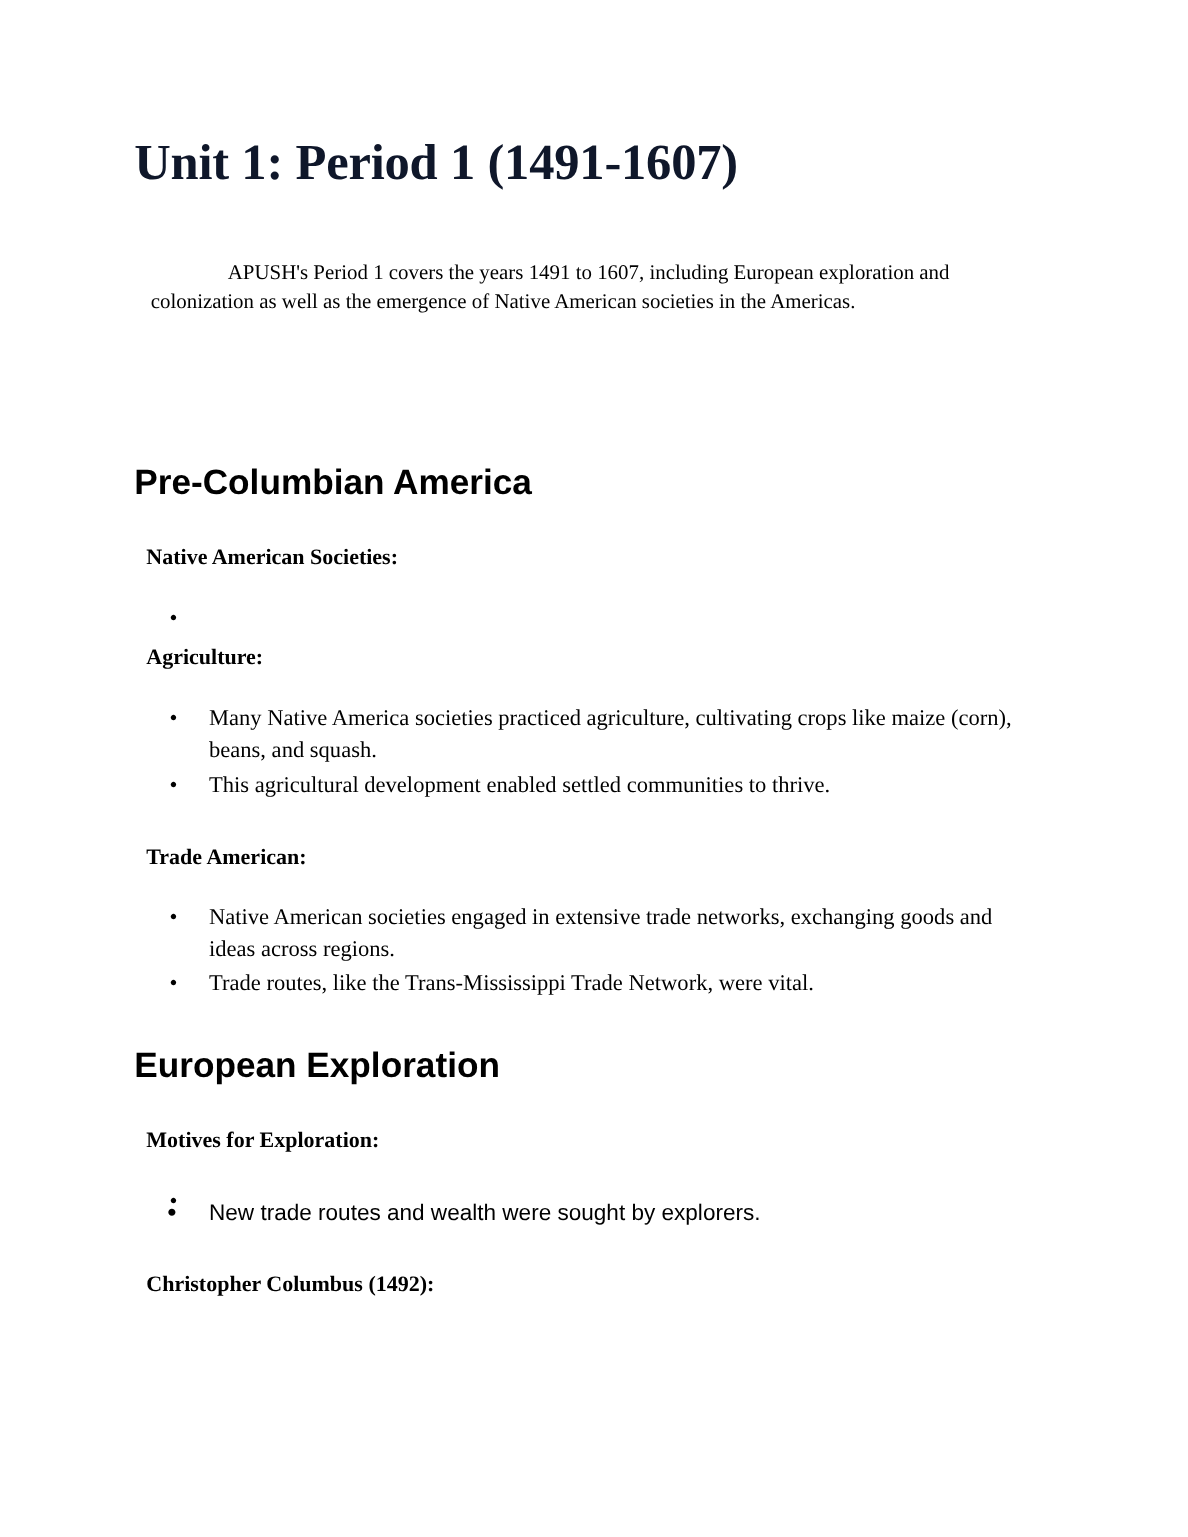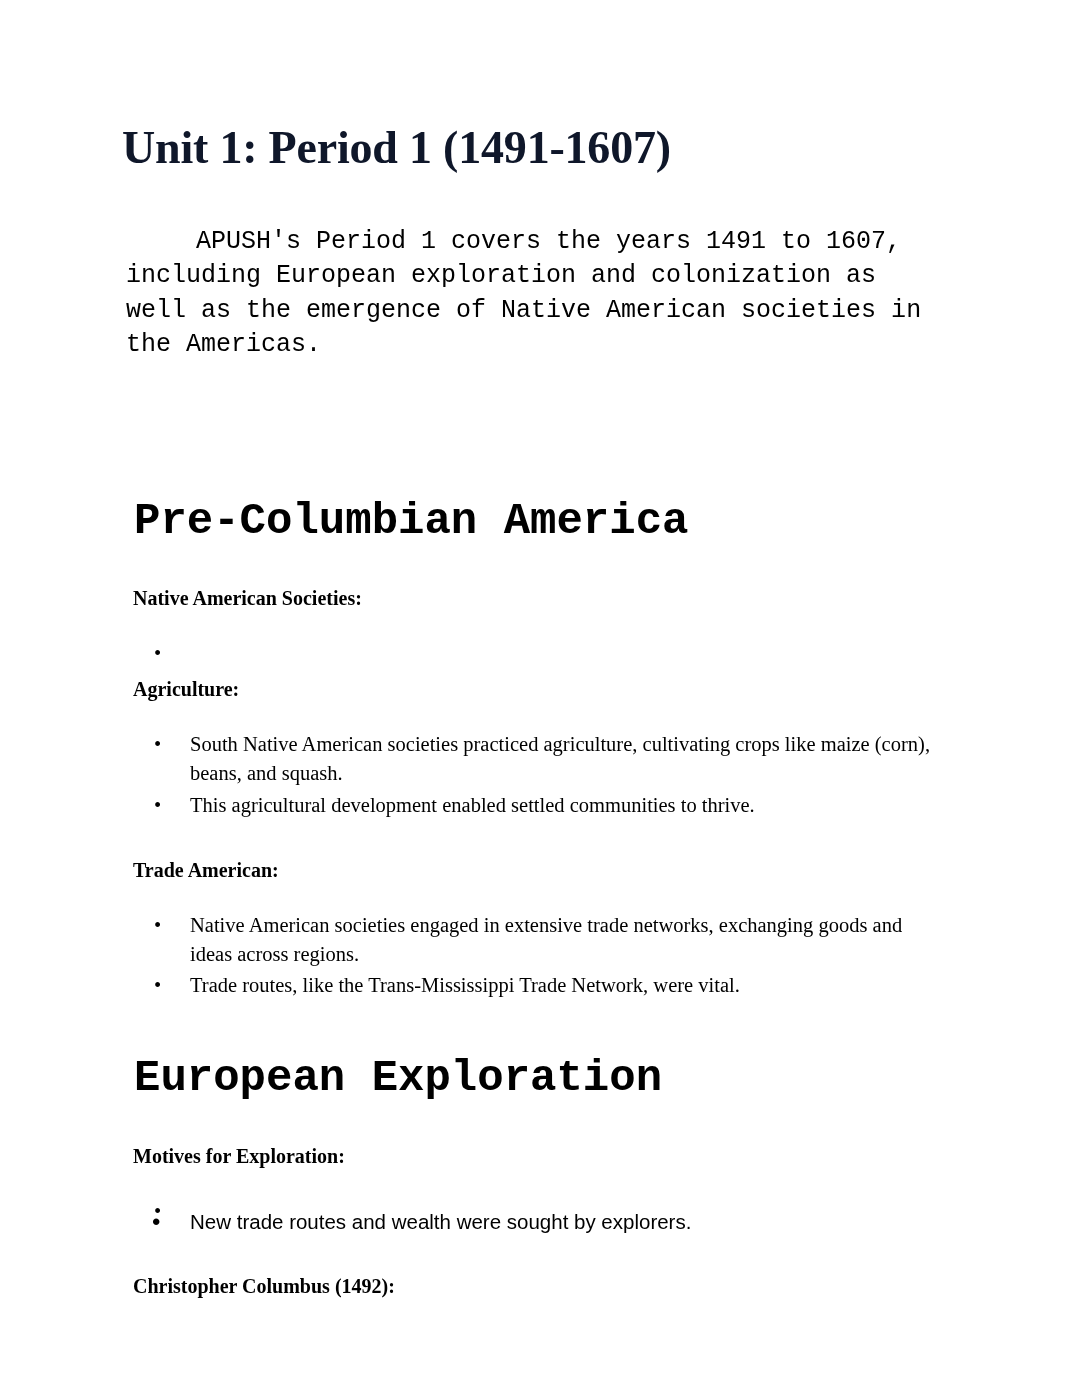--- a/index.html
+++ b/index.html
@@ -31,43 +31,43 @@
     line-height: 1.12;
     color: #0f172a;
     margin: 0;
     padding-top: 122px;
     letter-spacing: -0.2px;
     white-space: nowrap;
   }
 
   
   .intro-para {
-    font-family: Liberation Mono, monospace;
-    font-size: 25px;
+    font-family: Liberation Serif, serif;
+    font-size: 19px;
     line-height: 1.38;
     color: #000000;
-    margin: 4px;
+    margin: 15px;
     padding-top: 47px;
     text-indent: 70px;
     width: 815px;
   }
 
   
   .section-gap {
     height: 116px;
   }
 
   
   .section-heading {
-    font-family: Liberation Mono, monospace;
+    font-family: Liberation Sans, sans-serif;
     font-weight: bold;
-    font-size: 44px;
+    font-size: 32px;
     line-height: 1.2;
     color: #000000;
-    margin: 12px;
+    margin: 0;
     padding: 0;
   }
 
   
   .sub-heading {
     font-family: "Liberation Serif", "DejaVu Serif", serif;
     font-weight: bold;
     font-size: 20px;
     line-height: 1.25;
     color: #000000;
@@ -137,21 +137,21 @@
       <ul class="bullets">
         <li>
           <span class="marker">•</span>
         </li>
       </ul>
 
       <h3 class="sub-heading">Agriculture:</h3>
       <ul class="bullets">
         <li>
           <span class="marker">•</span>
-          <span>South Native American societies practiced agriculture, cultivating crops like maize (corn), beans, and squash.</span>
+          <span>Many Native America societies practiced agriculture, cultivating crops like maize (corn), beans, and squash.</span>
         </li>
         <li>
           <span class="marker">•</span>
           <span>This agricultural development enabled settled communities to thrive.</span>
         </li>
       </ul>
 
       <h3 class="sub-heading">Trade American:</h3>
       <ul class="bullets">
         <li>

